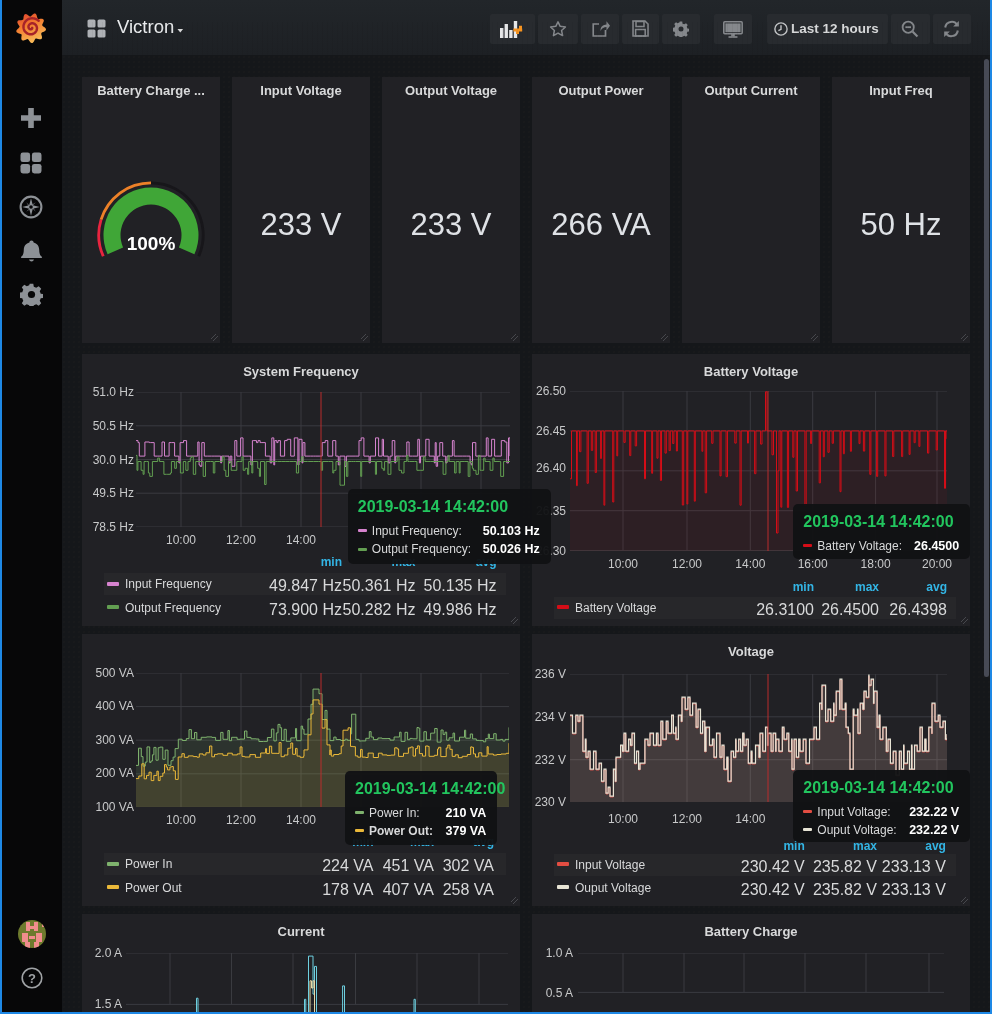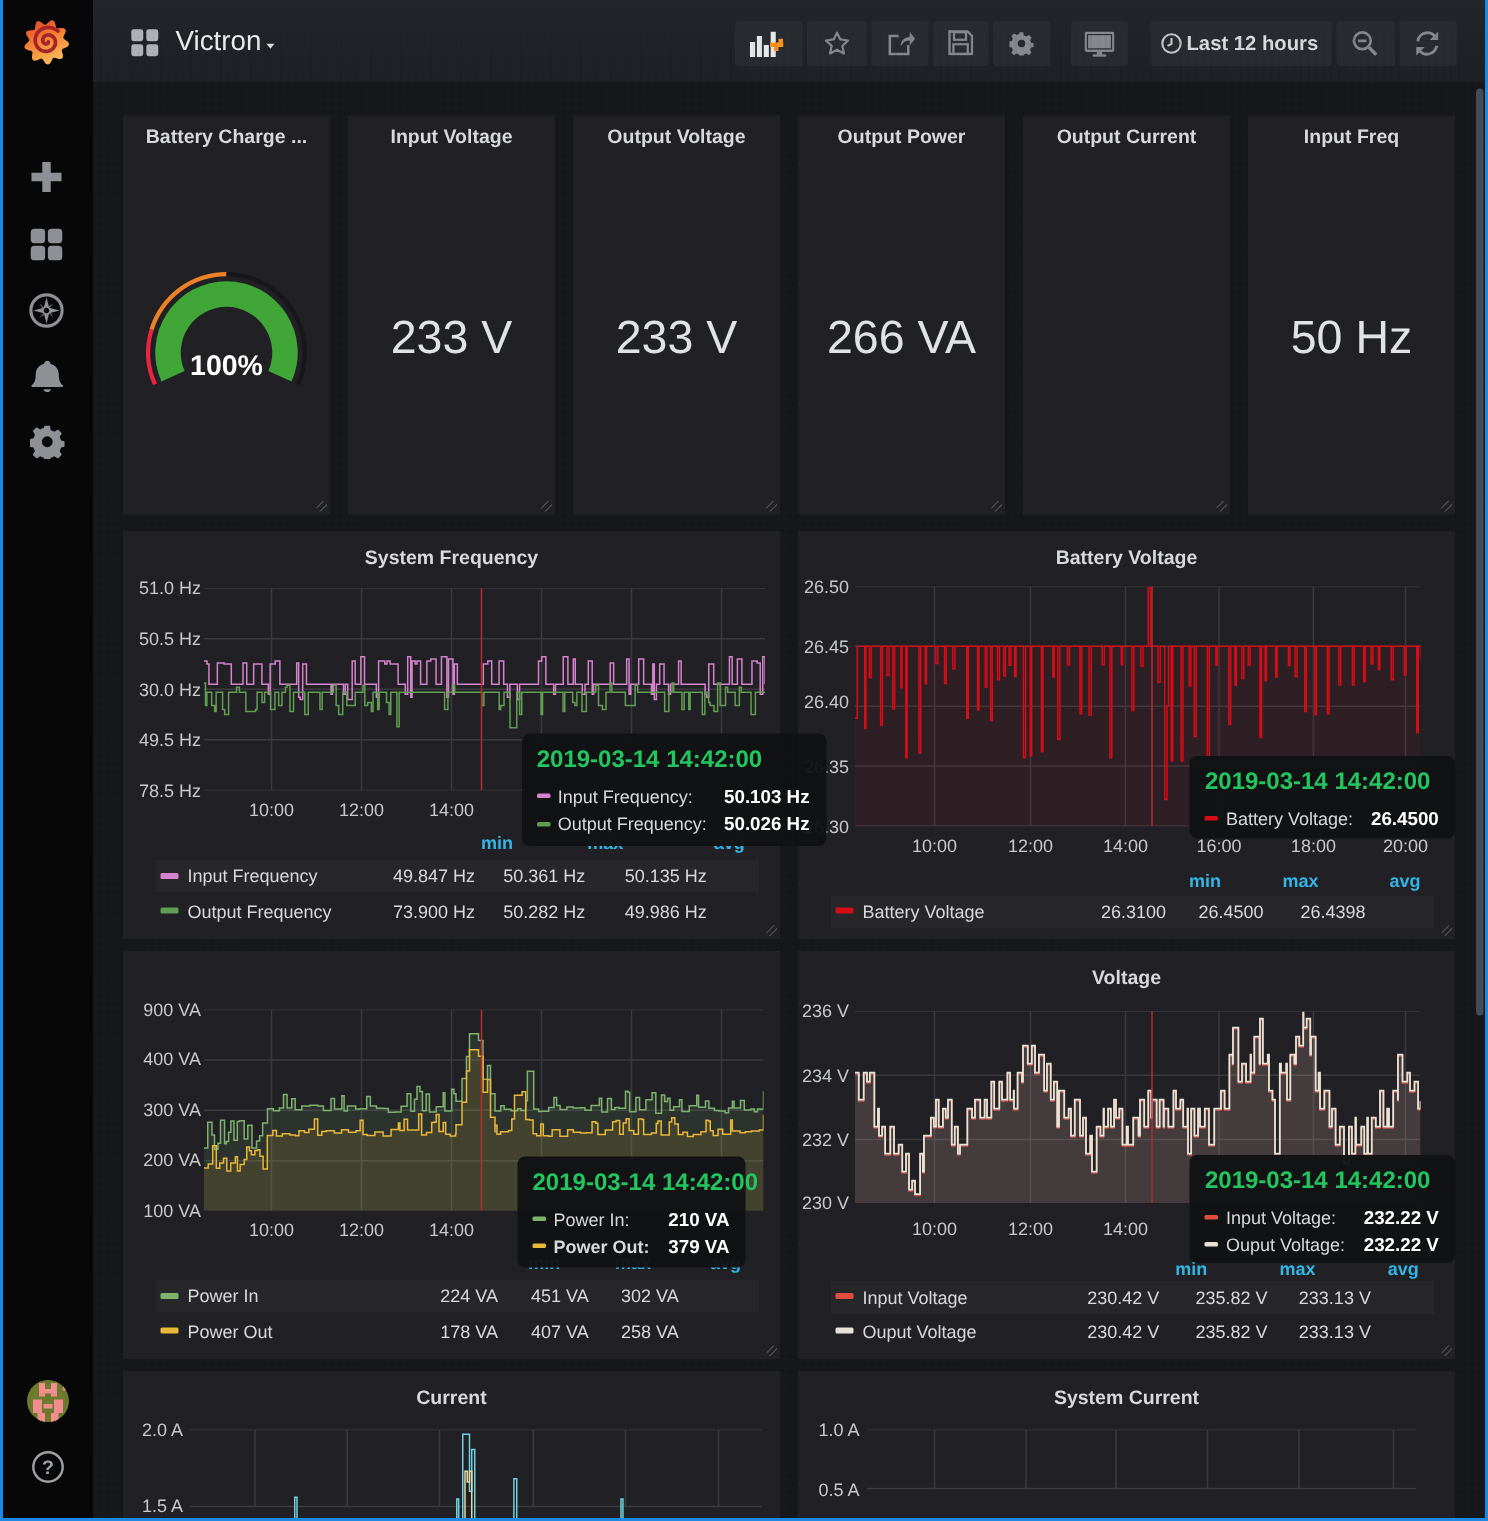--- a/index.html
+++ b/index.html
@@ -17,21 +17,21 @@
 .panel{position:absolute;background:#212125;}
 .ptitle{position:absolute;left:0;right:0;top:6px;text-align:center;font-size:13px;font-weight:bold;color:#d8d9da}
 .gtitle{top:9.5px}
 .statval{position:absolute;left:0;right:0;text-align:center;font-size:31px;color:#dfe2e6;font-weight:400}
 .ylab{position:absolute;font-size:12px;color:#c8c9ca;text-align:right}
 .xlab{position:absolute;font-size:12px;color:#c8c9ca;text-align:center}
 .leghead{position:absolute;font-size:12px;font-weight:bold;color:#33b5e5;text-align:right}
 .legrow{position:absolute;font-size:12px;color:#d8d9da}
 .legbg{position:absolute;background:rgba(255,255,255,0.028)}
 .dash{display:inline-block;width:12px;height:4px;border-radius:1px;vertical-align:middle;margin-right:6px;margin-top:-2px}
-.legval{position:absolute;font-size:12px;color:#d8d9da;}
+.legval{position:absolute;font-size:16px;color:#d8d9da;text-align:right}
 .tooltip{position:absolute;background:rgba(17,18,20,0.96);border-radius:5px;font-size:12px;color:#d8d9da;z-index:30;padding:9px 11px 9px 10px}
 .tipdate{font-weight:bold;color:#22c55e;font-size:16px;white-space:nowrap;margin-bottom:8px}
 .tiprow{position:relative;margin-top:4.5px;height:14px;line-height:14px;white-space:nowrap}
 .tiprow .dash{width:9px;height:3px;margin-right:5px}
 .tipval{font-size:12.5px}
 .tiprow:first-of-type{margin-top:0}
 .tipval{position:absolute;right:0;font-weight:bold;color:#fff}
 .resize{position:absolute;right:2px;bottom:2px;width:7px;height:7px;
  background:linear-gradient(135deg, transparent 0 3px, #47484d 3px 4px, transparent 4px 6px, #47484d 6px 7px, transparent 7px)}
 .navbtn{position:absolute;top:14px;height:30px;background:#282b2f;border-radius:2px}
@@ -299,21 +299,21 @@
         <line x1="165" y1="0" x2="165" y2="134.4" stroke="#3a3b40" stroke-width="1"></line>
         <line x1="225" y1="0" x2="225" y2="134.4" stroke="#3a3b40" stroke-width="1"></line>
         <line x1="285" y1="0" x2="285" y2="134.4" stroke="#3a3b40" stroke-width="1"></line>
         <line x1="345" y1="0" x2="345" y2="134.4" stroke="#3a3b40" stroke-width="1"></line>
 <path d="M0,92.4H2.5V75.2H5.3V83.6H7V93.1H9.3V89.1H11V73.9H13.7V89.5H14.9V88H16.4V81.8H17.9V74.4H20V87.2H22.2V74.7H23.8V74.1H26.8V86.3H29.2V77.1H32V92.3H35V87.7H37.1V84.1H39.1V75.6H42.3V66.2H46.2V67.5H50.3V65.6H53V56.6H55.4V65.7H58.5V59.5H60.8V66.8H65.2V64.3H70.6V63.9H75.9V64.4H79.6V67.4H84.7V59.4H87V66.3H91.9V57.5H93.4V67.7H95.6V64.3H101.1V66.3H104V66.1H108.5V58H110.9V64.4H115V65.8H119.9V66H122.9V68.5H127.3V68.4H131.4V64.5H135.4V56.1H137.9V67.9H140.3V59.9H142V51.4H144V54.7H145.6V67.5H148.1V56.3H150.3V68.3H154.8V64.9H159.5V55.5H160.6V67.7H165.1V53.1H166.6V56.2H168V61.2H172V46H175V31.3H177V16.1H183V20.7H186V46.5H189V37.4H191V56.1H194V66.2H194V67.6H197.8V64.1H200.1V66.5H204.7V67.5H209.1V66.2H211.3V67.3H214.5V60.9H215.6V41.2H219.8V66.4H223.1V68H225.3V67.9H229.8V65.3H233.3V58.6H235.1V64H237.4V66.6H241.9V65H246.1V65.6H251.1V65.5H254V67.1H258.1V64H263.6V59.2H265.1V68.4H269V59.3H271.6V66.7H273.9V65.4H276.7V65.8H281V54.5H282.6V55.2H283.8V68.1H287.9V58.7H290.4V66.9H294.6V60.2H296.2V60.1H298.7V55.5H301.2V69.1H305V57H307.1V61.4H309V59.2H310.7V67.2H313.1V64.8H317V60.1H318.6V68H323.5V64.2H328.5V57.2H329.7V65.2H334.3V61H336.6V65.9H340.3V67.4H343.2V67.6H347.4V68.8H349.7V65.6H352.3V61.1H353.4V65.6H357.7V60.7H360.2V67H364.6V66.4H366.9V68.1H369V66.4H373V54.4V134.4H0Z" fill="rgba(126,178,109,0.13)" stroke="none"></path>
 <path d="M0,105.6H2.8V103H5.8V90.8H8.2V105.8H10.5V102.4H13V99.2H15.2V107.6H17.8V102.4H20.9V98.2H22.3V107.6H24.1V103.3H26.8V100H28.5V91.6H30.3V94.1H31.6V96.9H33.9V94H35.7V93.5H37.3V97.8H39.4V106.4H42.2V84H45.9V80.7H48.3V84.3H52.2V82.9H57.3V83.6H61V84.2H63.3V80.9H67V82H69.9V79.8H73.6V73H75.8V83.8H78.5V81.4H81.5V80.8H86.9V82.3H91.7V80.2H96.3V81.9H101.3V80.9H104.1V73.9H106V83.4H108.7V84H113.9V81.6H119.4V84.3H124.7V80H129.6V75.6H130.6V80.6H133.4V73.2H135.7V80.3H141.1V80.4H143.1V69.6H145.1V83.7H148.3V82H151.8V75.3H153.2V75.2H154.8V70H156.7V81.3H159.5V75.4H161.1V83.1H164.1V84.3H167.7V83H168V76.9H172V61.8H175V41H177V26.9H183V31.1H186V55.1H189V46.6H191V71.9H194V82H194V77.1H195.3V83.1H197.7V81.5H203V80.7H205.2V73H207V57.2H212.1V54.8H214.5V73.4H216.9V73.7H219.4V82.9H221.8V84.2H224.5V76.4H226.2V84.1H229.6V84.5H232.1V80.1H237.3V84.5H242.4V80.2H246.2V81.9H251V82.4H254.8V82.1H258.7V74.8H261.2V75.9H262.6V83.4H267.5V80.3H272.4V74.9H274.7V74H277.1V83.1H279.5V75.6H281.4V72.9H283.4V80.6H286.5V83.1H289.6V73H292V73.4H293.1V83.3H298.3V82.3H301.5V76H302.6V74.3H304.8V83.6H310.2V75H311.8V72.1H313.9V76.3H316.2V83.4H319.3V81.8H322.3V84.7H326.2V83.3H331.3V81.5H334.7V73.9H336.2V74.4H337.5V80.9H339.5V84H342.7V79.8H345.8V83.1H351.1V73.7H352.2V81H357.4V82.1H360.8V81.5H365V81H370.2V80.3H373V70.2V134.4H0Z" fill="rgba(234,184,57,0.12)" stroke="none"></path>
 <path d="M0,92.4H2.5V75.2H5.3V83.6H7V93.1H9.3V89.1H11V73.9H13.7V89.5H14.9V88H16.4V81.8H17.9V74.4H20V87.2H22.2V74.7H23.8V74.1H26.8V86.3H29.2V77.1H32V92.3H35V87.7H37.1V84.1H39.1V75.6H42.3V66.2H46.2V67.5H50.3V65.6H53V56.6H55.4V65.7H58.5V59.5H60.8V66.8H65.2V64.3H70.6V63.9H75.9V64.4H79.6V67.4H84.7V59.4H87V66.3H91.9V57.5H93.4V67.7H95.6V64.3H101.1V66.3H104V66.1H108.5V58H110.9V64.4H115V65.8H119.9V66H122.9V68.5H127.3V68.4H131.4V64.5H135.4V56.1H137.9V67.9H140.3V59.9H142V51.4H144V54.7H145.6V67.5H148.1V56.3H150.3V68.3H154.8V64.9H159.5V55.5H160.6V67.7H165.1V53.1H166.6V56.2H168V61.2H172V46H175V31.3H177V16.1H183V20.7H186V46.5H189V37.4H191V56.1H194V66.2H194V67.6H197.8V64.1H200.1V66.5H204.7V67.5H209.1V66.2H211.3V67.3H214.5V60.9H215.6V41.2H219.8V66.4H223.1V68H225.3V67.9H229.8V65.3H233.3V58.6H235.1V64H237.4V66.6H241.9V65H246.1V65.6H251.1V65.5H254V67.1H258.1V64H263.6V59.2H265.1V68.4H269V59.3H271.6V66.7H273.9V65.4H276.7V65.8H281V54.5H282.6V55.2H283.8V68.1H287.9V58.7H290.4V66.9H294.6V60.2H296.2V60.1H298.7V55.5H301.2V69.1H305V57H307.1V61.4H309V59.2H310.7V67.2H313.1V64.8H317V60.1H318.6V68H323.5V64.2H328.5V57.2H329.7V65.2H334.3V61H336.6V65.9H340.3V67.4H343.2V67.6H347.4V68.8H349.7V65.6H352.3V61.1H353.4V65.6H357.7V60.7H360.2V67H364.6V66.4H366.9V68.1H369V66.4H373V54.4" fill="none" stroke="#7eb26d" stroke-width="1"></path>
 <path d="M0,105.6H2.8V103H5.8V90.8H8.2V105.8H10.5V102.4H13V99.2H15.2V107.6H17.8V102.4H20.9V98.2H22.3V107.6H24.1V103.3H26.8V100H28.5V91.6H30.3V94.1H31.6V96.9H33.9V94H35.7V93.5H37.3V97.8H39.4V106.4H42.2V84H45.9V80.7H48.3V84.3H52.2V82.9H57.3V83.6H61V84.2H63.3V80.9H67V82H69.9V79.8H73.6V73H75.8V83.8H78.5V81.4H81.5V80.8H86.9V82.3H91.7V80.2H96.3V81.9H101.3V80.9H104.1V73.9H106V83.4H108.7V84H113.9V81.6H119.4V84.3H124.7V80H129.6V75.6H130.6V80.6H133.4V73.2H135.7V80.3H141.1V80.4H143.1V69.6H145.1V83.7H148.3V82H151.8V75.3H153.2V75.2H154.8V70H156.7V81.3H159.5V75.4H161.1V83.1H164.1V84.3H167.7V83H168V76.9H172V61.8H175V41H177V26.9H183V31.1H186V55.1H189V46.6H191V71.9H194V82H194V77.1H195.3V83.1H197.7V81.5H203V80.7H205.2V73H207V57.2H212.1V54.8H214.5V73.4H216.9V73.7H219.4V82.9H221.8V84.2H224.5V76.4H226.2V84.1H229.6V84.5H232.1V80.1H237.3V84.5H242.4V80.2H246.2V81.9H251V82.4H254.8V82.1H258.7V74.8H261.2V75.9H262.6V83.4H267.5V80.3H272.4V74.9H274.7V74H277.1V83.1H279.5V75.6H281.4V72.9H283.4V80.6H286.5V83.1H289.6V73H292V73.4H293.1V83.3H298.3V82.3H301.5V76H302.6V74.3H304.8V83.6H310.2V75H311.8V72.1H313.9V76.3H316.2V83.4H319.3V81.8H322.3V84.7H326.2V83.3H331.3V81.5H334.7V73.9H336.2V74.4H337.5V80.9H339.5V84H342.7V79.8H345.8V83.1H351.1V73.7H352.2V81H357.4V82.1H360.8V81.5H365V81H370.2V80.3H373V70.2" fill="none" stroke="#eab839" stroke-width="1"></path>
 <line x1="185" y1="0" x2="185" y2="134.4" stroke="#b92c2c" stroke-width="1"></line>
 </svg>
-<div class="ylab" style="left:2px;top:31.6px;width:50px">900 VA</div>
+<div class="ylab" style="left:2px;top:31.6px;width:50px">500 VA</div>
       <div class="ylab" style="left:2px;top:65.2px;width:50px">400 VA</div>
       <div class="ylab" style="left:2px;top:98.8px;width:50px">300 VA</div>
       <div class="ylab" style="left:2px;top:132.4px;width:50px">200 VA</div>
       <div class="ylab" style="left:2px;top:166px;width:50px">100 VA</div>
 <div class="xlab" style="left:74px;top:179px;width:50px">10:00</div>
       <div class="xlab" style="left:134px;top:179px;width:50px">12:00</div>
       <div class="xlab" style="left:194px;top:179px;width:50px">14:00</div>
 <div class="leghead" style="left:231.5px;top:201px;width:60px">min</div>
       <div class="leghead" style="left:292px;top:201px;width:60px">max</div>
       <div class="leghead" style="left:352px;top:201px;width:60px">avg</div>
@@ -378,21 +378,21 @@
         <line x1="229.5" y1="0" x2="229.5" y2="51.4" stroke="#3a3b40" stroke-width="1"></line>
         <line x1="291" y1="0" x2="291" y2="51.4" stroke="#3a3b40" stroke-width="1"></line>
         <line x1="353" y1="0" x2="353" y2="51.4" stroke="#3a3b40" stroke-width="1"></line>
 <path d="M70.5,113.1L70.5,45.2L72,45.2L72,113.1 M178.5,113.1L178.5,46.3L179.8,46.3L179.8,113.1 M182.5,113.1L182.5,3.1L187,3.1L187,41.1L188.5,41.1L188.5,13.4L190.5,13.4L190.5,82.2L192,82.2L192,113.1 M216.6,113.1L216.6,32.9L218.5,32.9L218.5,72L220,72L220,113.1 M288,113.1L288,46.3L289.3,46.3L289.3,113.1" fill="none" stroke="#6ed0e0" stroke-width="1"></path>
 <path d="M184,113.1L184,27.8L185.5,27.8L185.5,35L187,35L187,27.8L188.5,27.8L188.5,92.5L190,92.5L190,72L192.5,72L192.5,113.1 M217.3,113.1L217.3,77.1L219,77.1L219,113.1" fill="none" stroke="#e5d9a5" stroke-width="1"></path>
 </svg>
 <div class="ylab" style="left:-10px;top:31.6px;width:50px">2.0 A</div>
       <div class="ylab" style="left:-10px;top:83px;width:50px">1.5 A</div>
 </div>
     <div class="panel" style="left:530px;top:914px;width:438px;height:272px">
-<div class="ptitle gtitle">System Current</div>
+<div class="ptitle gtitle">Battery Charge</div>
 <svg class="abs" style="left:46.4px;top:39.4px" width="366" height="97">
 <line x1="0" y1="0" x2="366" y2="0" stroke="#3a3b40" stroke-width="1"></line>
         <line x1="0" y1="39.4" x2="366" y2="39.4" stroke="#3a3b40" stroke-width="1"></line>
         <line x1="45" y1="0" x2="45" y2="39.4" stroke="#3a3b40" stroke-width="1"></line>
         <line x1="106" y1="0" x2="106" y2="39.4" stroke="#3a3b40" stroke-width="1"></line>
         <line x1="166" y1="0" x2="166" y2="39.4" stroke="#3a3b40" stroke-width="1"></line>
         <line x1="227" y1="0" x2="227" y2="39.4" stroke="#3a3b40" stroke-width="1"></line>
         <line x1="288" y1="0" x2="288" y2="39.4" stroke="#3a3b40" stroke-width="1"></line>
         <line x1="351" y1="0" x2="351" y2="39.4" stroke="#3a3b40" stroke-width="1"></line>
 </svg>

